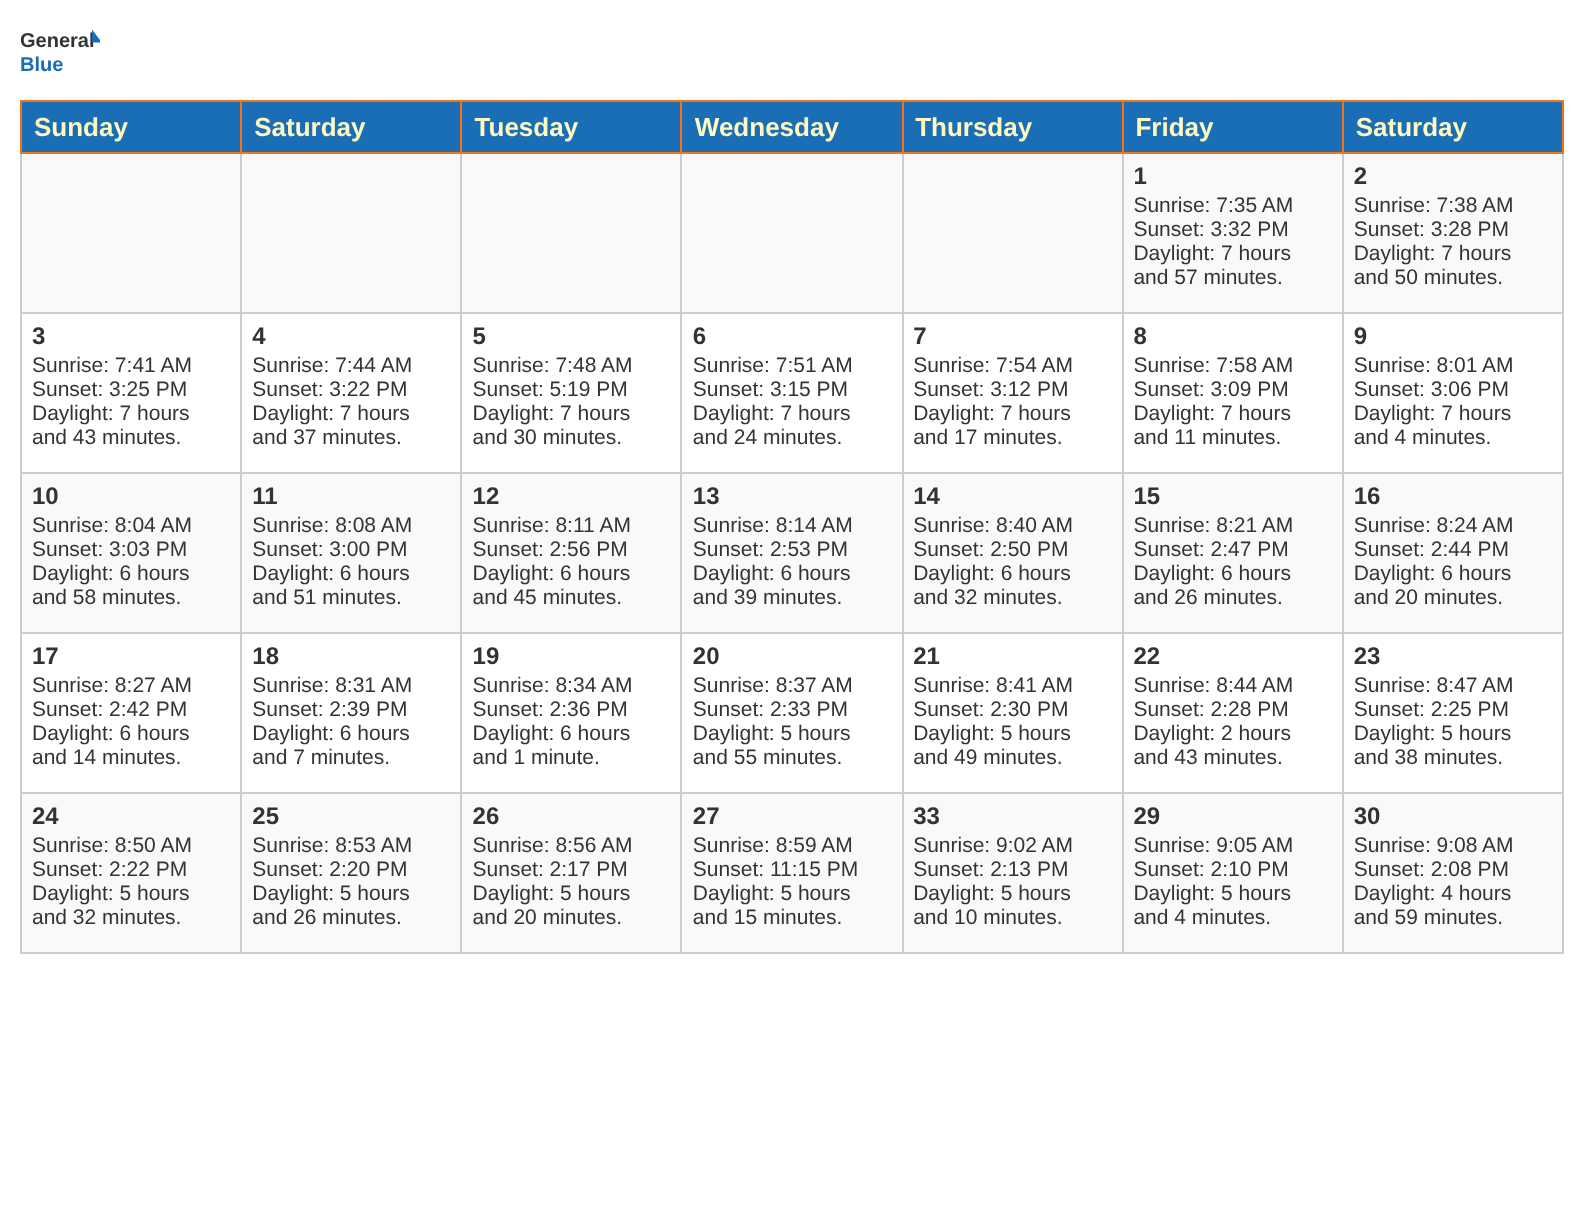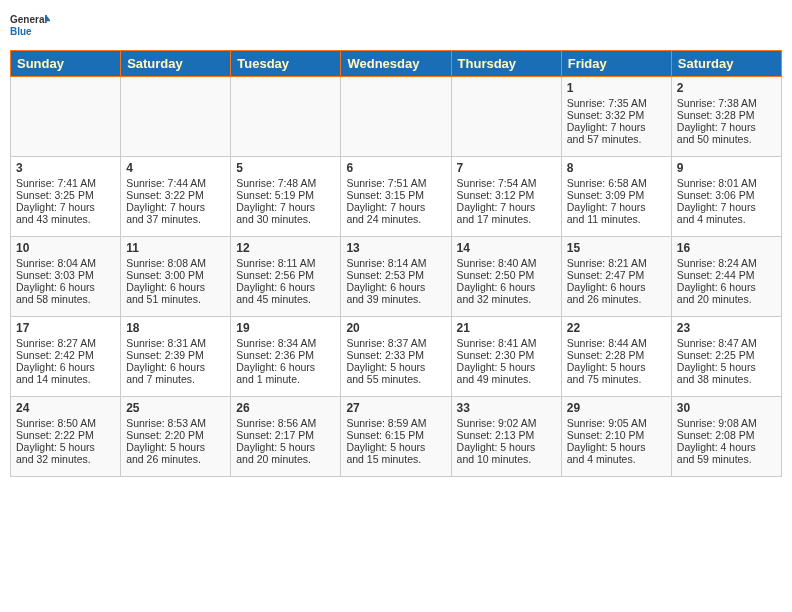--- a/index.html
+++ b/index.html
@@ -147,21 +147,21 @@
           <div>Daylight: 7 hours and 24 minutes.</div>
         </td>
         <td>
           <span class="day-number">7</span>
           <div>Sunrise: 7:54 AM</div>
           <div>Sunset: 3:12 PM</div>
           <div>Daylight: 7 hours and 17 minutes.</div>
         </td>
         <td>
           <span class="day-number">8</span>
-          <div>Sunrise: 6:58 AM</div>
+          <div>Sunrise: 7:58 AM</div>
           <div>Sunset: 3:09 PM</div>
           <div>Daylight: 7 hours and 11 minutes.</div>
         </td>
         <td>
           <span class="day-number">9</span>
           <div>Sunrise: 8:01 AM</div>
           <div>Sunset: 3:06 PM</div>
           <div>Daylight: 7 hours and 4 minutes.</div>
         </td>
       </tr>
@@ -237,21 +237,21 @@
         <td>
           <span class="day-number">21</span>
           <div>Sunrise: 8:41 AM</div>
           <div>Sunset: 2:30 PM</div>
           <div>Daylight: 5 hours and 49 minutes.</div>
         </td>
         <td>
           <span class="day-number">22</span>
           <div>Sunrise: 8:44 AM</div>
           <div>Sunset: 2:28 PM</div>
-          <div>Daylight: 5 hours and 75 minutes.</div>
+          <div>Daylight: 2 hours and 43 minutes.</div>
         </td>
         <td>
           <span class="day-number">23</span>
           <div>Sunrise: 8:47 AM</div>
           <div>Sunset: 2:25 PM</div>
           <div>Daylight: 5 hours and 38 minutes.</div>
         </td>
       </tr>
       <tr>
         <td>
@@ -268,21 +268,21 @@
         </td>
         <td>
           <span class="day-number">26</span>
           <div>Sunrise: 8:56 AM</div>
           <div>Sunset: 2:17 PM</div>
           <div>Daylight: 5 hours and 20 minutes.</div>
         </td>
         <td>
           <span class="day-number">27</span>
           <div>Sunrise: 8:59 AM</div>
-          <div>Sunset: 6:15 PM</div>
+          <div>Sunset: 11:15 PM</div>
           <div>Daylight: 5 hours and 15 minutes.</div>
         </td>
         <td>
           <span class="day-number">33</span>
           <div>Sunrise: 9:02 AM</div>
           <div>Sunset: 2:13 PM</div>
           <div>Daylight: 5 hours and 10 minutes.</div>
         </td>
         <td>
           <span class="day-number">29</span>

